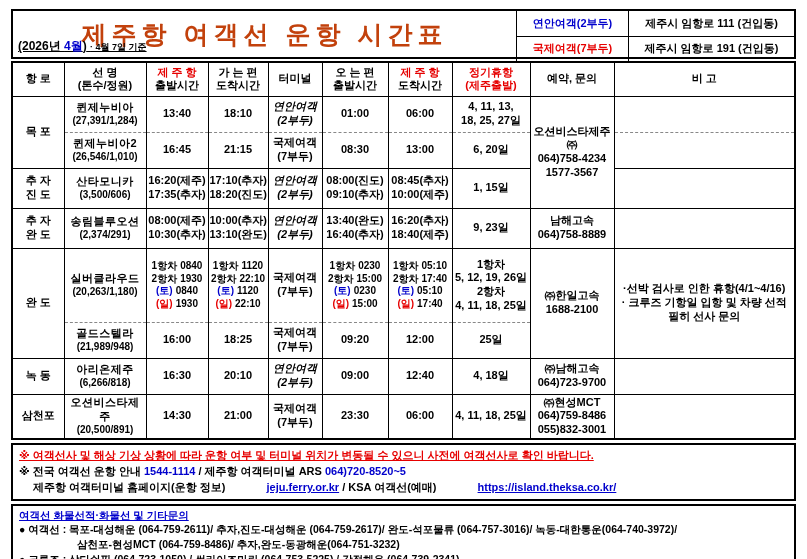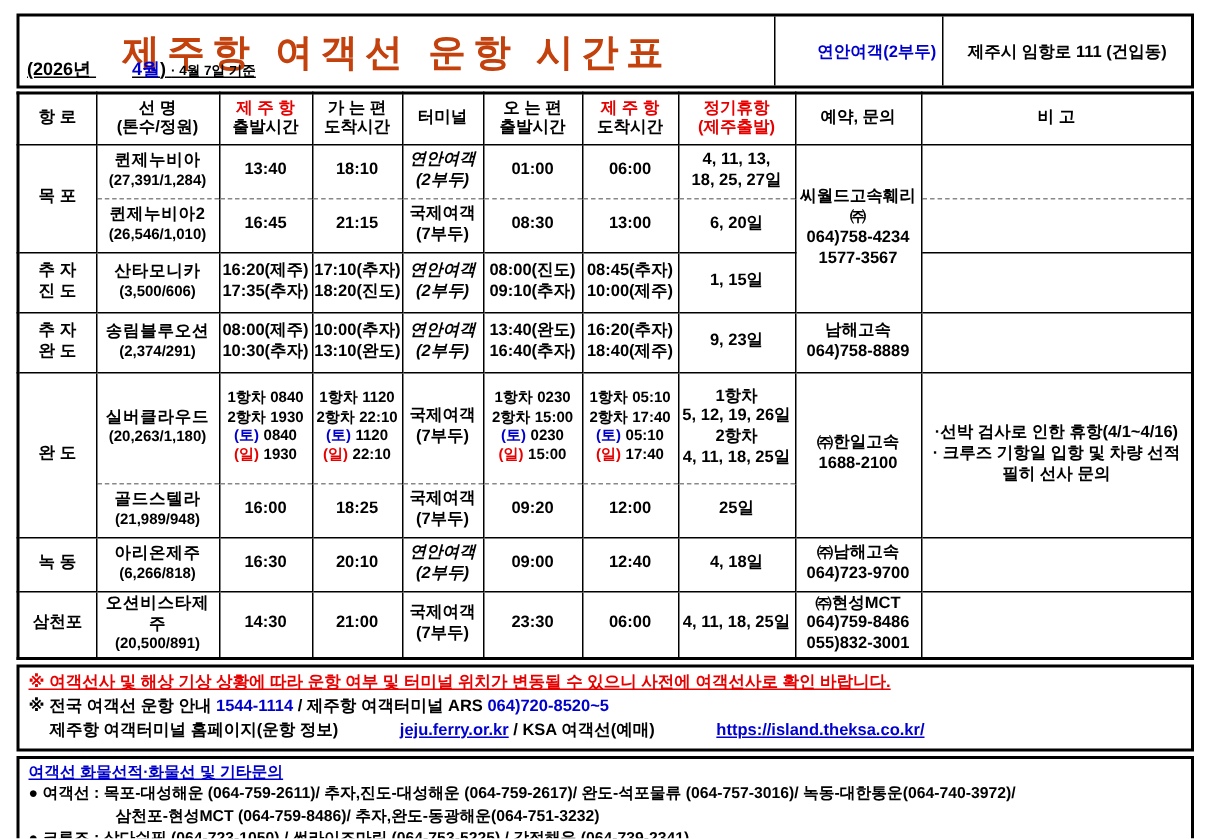--- a/index.html
+++ b/index.html
@@ -19,21 +19,21 @@
   .mini tr:last-child td { border-bottom: 0; }
 
   
   table.main { border-collapse: collapse; width: 100%; table-layout: fixed; margin-top: 2px; border: 2px solid #000; }
   table.main th, table.main td { border-left: 1px solid #000; border-right: 1px solid #000; font-weight: bold; text-align: center; vertical-align: middle; padding: 1px 1px; color: #000; }
   table.main th { border: 1px solid #000; font-size: 11px; height: 34px; line-height: 1.25; }
   table.main td { font-size: 11px; line-height: 1.25; }
   tr.grp > td { border-top: 1px solid #000; }
   tr.sub > td { border-top: 1px dashed #888; }
   .red { color: #e60000; }
-  .blue { color: #0000cc; padding-left: 24px; }
+  .blue { color: #0000cc; }
   .ship-name { font-size: 11px; letter-spacing: 0.5px; }
   .ship-spec { font-size: 10px; }
   .t-coastal { color: #0000cc; font-style: italic; }
   .t-intl { color: #e60000; }
   .pline { white-space: nowrap; font-size: 10px; }
   .pline .lbl { margin-right: 3px; }
   .pline .sat { color: #0000cc; }
   .pline .sun { color: #e60000; }
   td.holiday { color: #e60000; font-size: 10.5px; }
   td.contact { font-size: 10px; line-height: 1.3; }
@@ -60,20 +60,24 @@
       <div class="date-line">
         <span>(2026년 </span><span class="blue">4월</span><span>)</span>
         <span class="asof">· 4월 7일 기준</span>
       </div>
     </div>
     <table class="mini">
       <tbody>
           <tr>
         <td class="lbl blue">연안여객(2부두)</td>
         <td>제주시 임항로 111 (건입동)</td>
+      </tr>
+      <tr>
+        <td class="lbl red">국제여객(7부두)</td>
+        <td>제주시 임항로 191 (건입동)</td>
       </tr>
     </tbody>
       </table>
   </div>
 
   <table class="main">
     <colgroup>
       <col style="width:52px">
         <col style="width:82px">
         <col style="width:62px">
@@ -129,21 +133,21 @@
             <div>연안여객</div>
             <div>(2부두)</div>
           </td>
       <td>01:00</td>
       <td>06:00</td>
       <td class="holiday">
             <div>4, 11, 13,</div>
             <div>18, 25, 27일</div>
           </td>
       <td class="contact" rowspan="3">
-            <div>씨월드고속훼리㈜</div>
+            <div>오션비스타제주㈜</div>
             <div>064)758-4234</div>
             <div>1577-3567</div>
           </td>
       <td></td>
     </tr>
 
     <tr class="sub" style="height:36px">
       <td>
             <div class="ship-name">퀸제누비아2</div>
             <div class="ship-spec">(26,546/1,010)</div>

